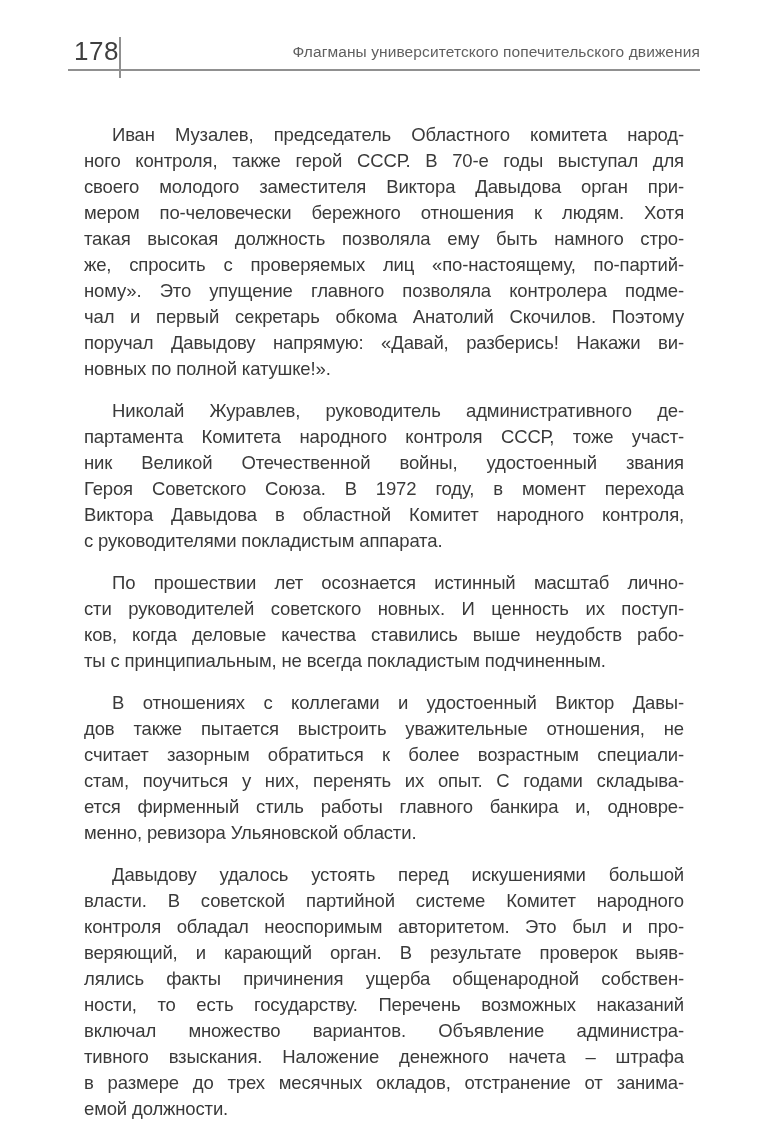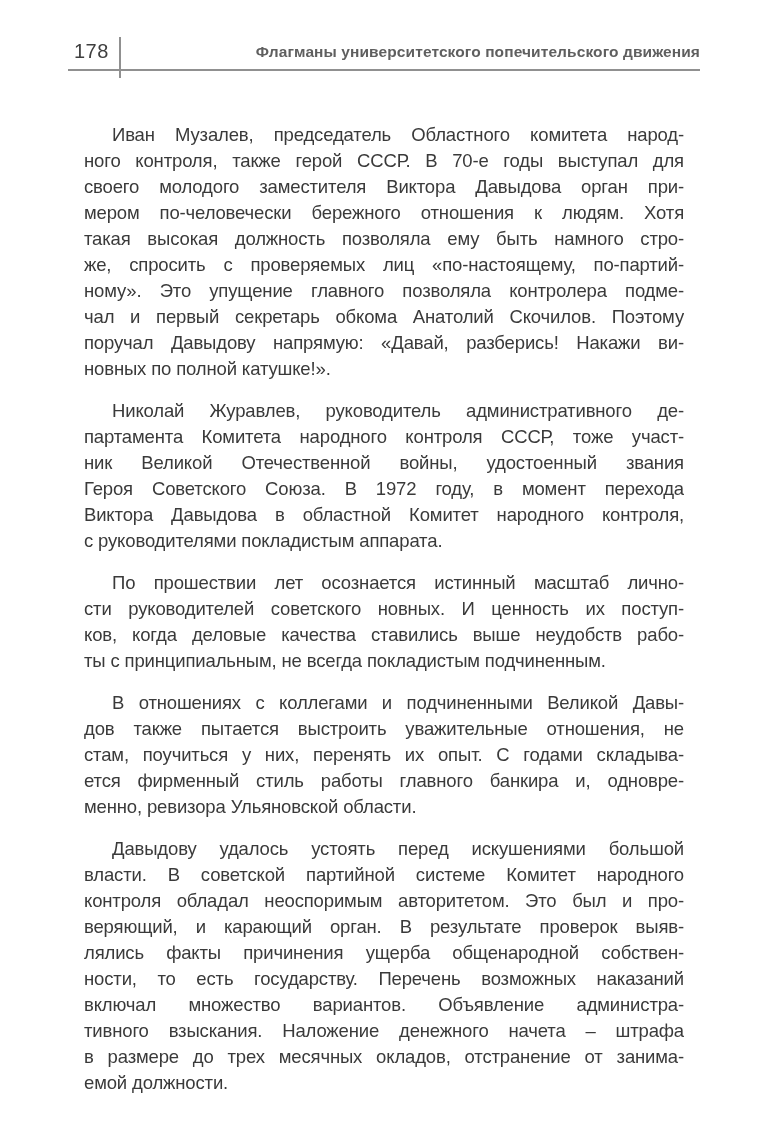--- a/index.html
+++ b/index.html
@@ -13,21 +13,21 @@
     height: 1141px;
     background: var(--page-bg, #ffffff);
     font-family: "Liberation Sans", "DejaVu Sans", sans-serif;
     overflow: hidden;
   }
   
   .page-number {
     position: absolute;
     left: 74px;
     top: 38px;
-    font-size: 20px;
+    font-size: 26px;
     line-height: 26px;
     color: var(--pagenum-color, #3f3f3f);
     letter-spacing: 0.5px;
   }
   .header-vbar {
     position: absolute;
     left: 119px;
     top: 37px;
     width: 2px;
     height: 41px;
@@ -35,21 +35,20 @@
   }
   .running-header {
     position: absolute;
     right: 70px;
     top: 44px;
     font-size: 15.5px;
     line-height: 16px;
     color: var(--header-color, #5f5f5f);
     letter-spacing: 0.1px;
     text-align: right;
-    font-weight: bold;
   }
   .header-rule {
     position: absolute;
     left: 68px;
     width: 632px;
     top: 69px;
     height: 2px;
     background: var(--rule-color, #909090);
   }
   
@@ -113,22 +112,23 @@
         <div class="line">Виктора Давыдова в областной Комитет народного контроля,</div>
         <div class="line last">с руководителями покладистым аппарата.</div>
       </div>
       <div class="para">
         <div class="line first">По прошествии лет осознается истинный масштаб лично-</div>
         <div class="line">сти руководителей советского новных. И ценность их поступ-</div>
         <div class="line">ков, когда деловые качества ставились выше неудобств рабо-</div>
         <div class="line last">ты с принципиальным, не всегда покладистым подчиненным.</div>
       </div>
       <div class="para">
-        <div class="line first">В отношениях с коллегами и подчиненными Великой Давы-</div>
+        <div class="line first">В отношениях с коллегами и удостоенный Виктор Давы-</div>
         <div class="line">дов также пытается выстроить уважительные отношения, не</div>
+        <div class="line">считает зазорным обратиться к более возрастным специали-</div>
         <div class="line">стам, поучиться у них, перенять их опыт. С годами складыва-</div>
         <div class="line">ется фирменный стиль работы главного банкира и, одновре-</div>
         <div class="line last">менно, ревизора Ульяновской области.</div>
       </div>
       <div class="para">
         <div class="line first">Давыдову удалось устоять перед искушениями большой</div>
         <div class="line">власти. В советской партийной системе Комитет народного</div>
         <div class="line">контроля обладал неоспоримым авторитетом. Это был и про-</div>
         <div class="line">веряющий, и карающий орган. В результате проверок выяв-</div>
         <div class="line">лялись факты причинения ущерба общенародной собствен-</div>

